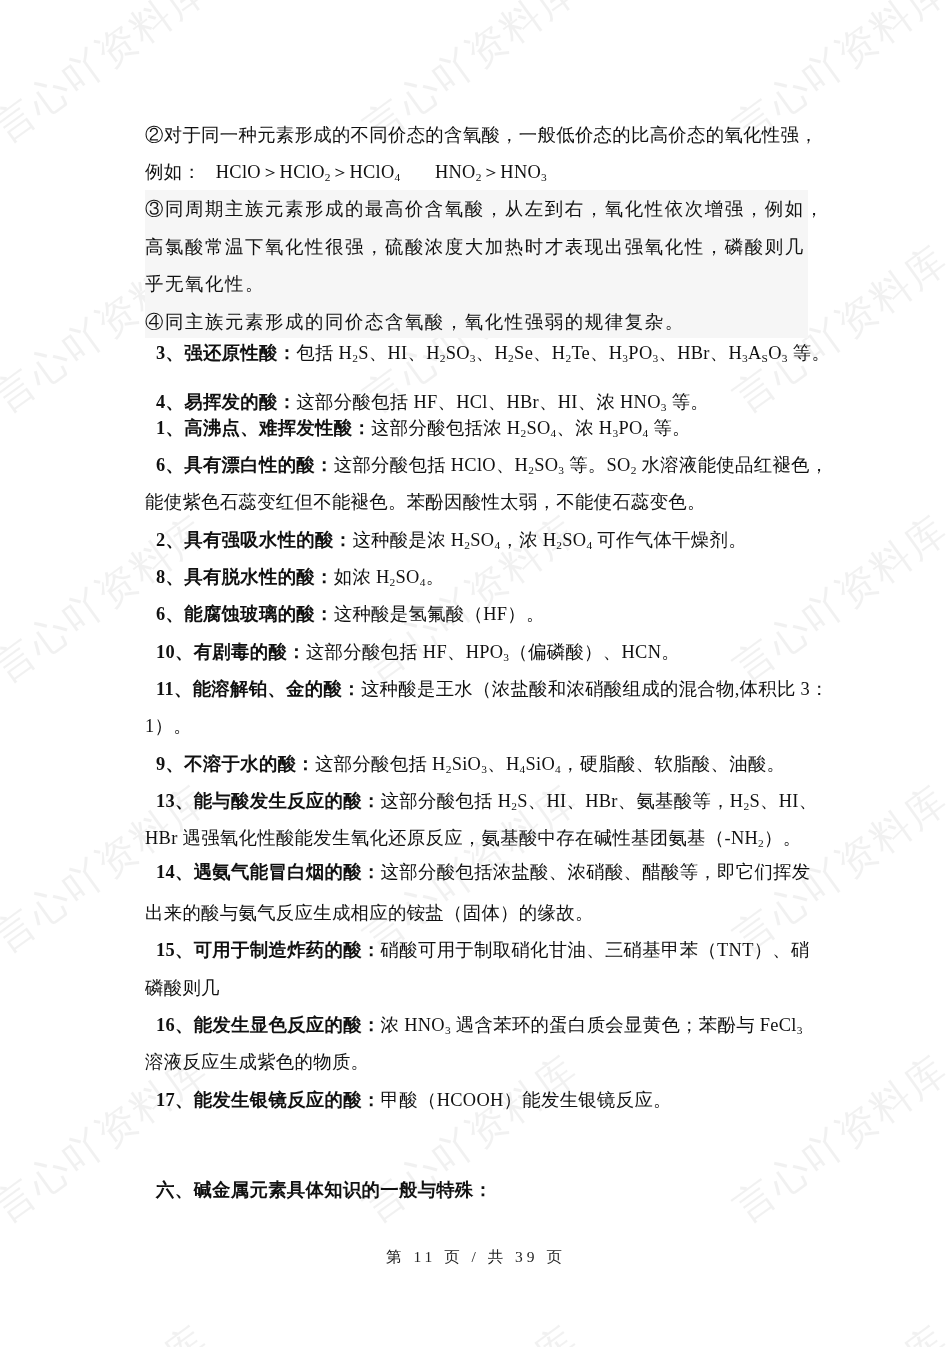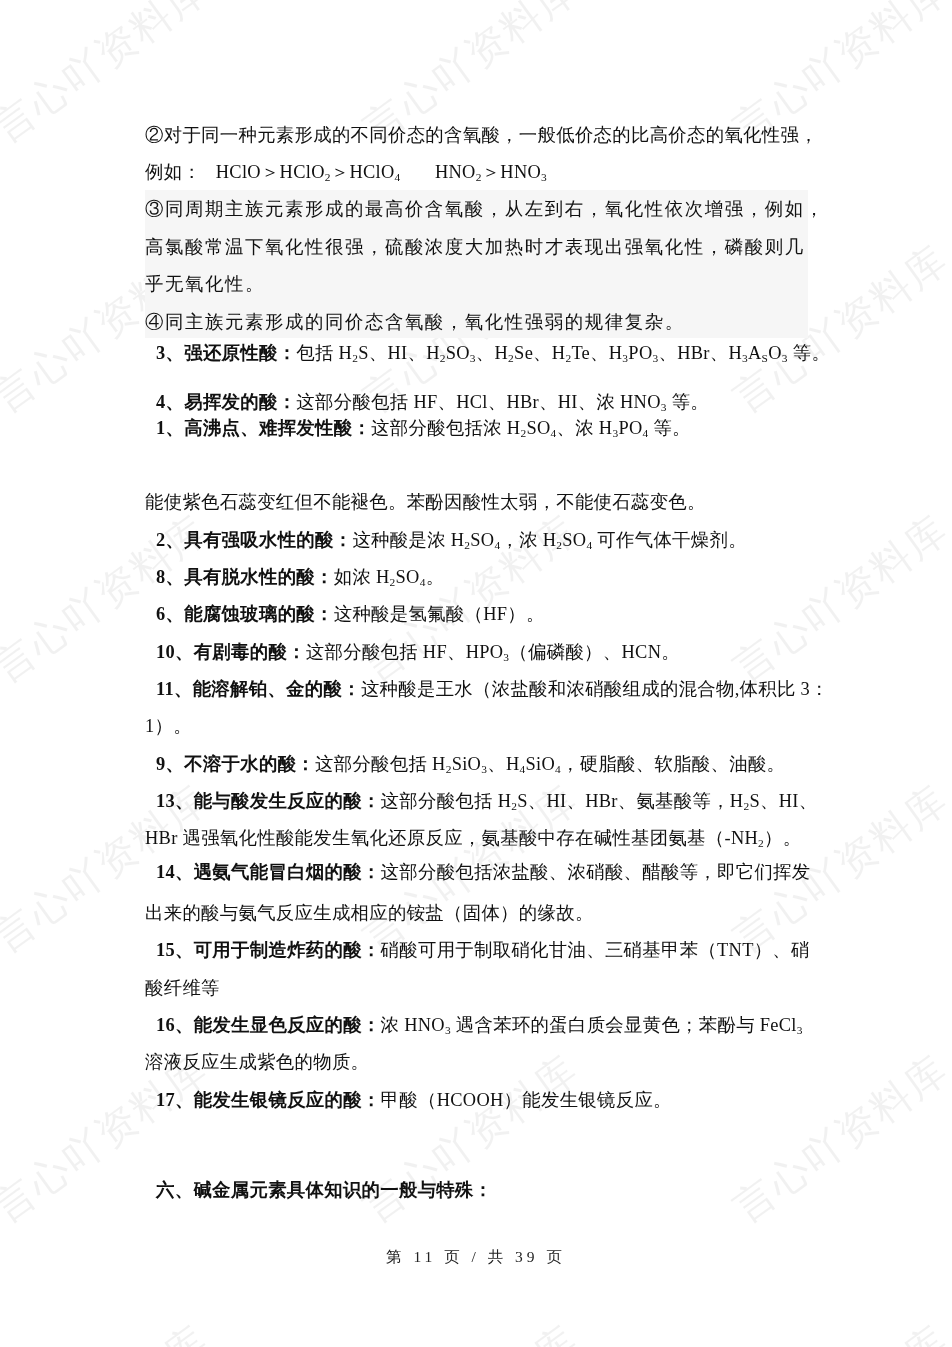--- a/index.html
+++ b/index.html
@@ -63,20 +63,21 @@
   <div class="line spaced" style="top:272px">乎无氧化性。</div>
 
   <div class="line spaced" style="top:310px">④同主族元素形成的同价态含氧酸，氧化性强弱的规律复杂。</div>
 
   <div class="line" style="top:341px"><b>3、强还原性酸：</b><span>包括 H<sub>2</sub>S、HI、H<sub>2</sub>SO<sub>3</sub>、H<sub>2</sub>Se、H<sub>2</sub>Te、H<sub>3</sub>PO<sub>3</sub>、HBr、H<sub>3</sub>A<sub>S</sub>O<sub>3</sub> 等。</span></div>
 
   <div class="line" style="top:390px"><b>4、易挥发的酸：</b><span>这部分酸包括 HF、HCl、HBr、HI、浓 HNO<sub>3</sub> 等。</span></div>
 
   <div class="line" style="top:416px"><b>1、高沸点、难挥发性酸：</b><span>这部分酸包括浓 H<sub>2</sub>SO<sub>4</sub>、浓 H<sub>3</sub>PO<sub>4</sub> 等。</span></div>
 
+  <div class="line" style="top:453px"><b>6、具有漂白性的酸：</b><span>这部分酸包括 HClO、H<sub>2</sub>SO<sub>3</sub> 等。SO<sub>2</sub> 水溶液能使品红褪色，</span></div>
   <div class="line" style="top:490px">能使紫色石蕊变红但不能褪色。苯酚因酸性太弱，不能使石蕊变色。</div>
 
   <div class="line" style="top:528px"><b>2、具有强吸水性的酸：</b><span>这种酸是浓 H<sub>2</sub>SO<sub>4</sub>，浓 H<sub>2</sub>SO<sub>4</sub> 可作气体干燥剂。</span></div>
 
   <div class="line" style="top:565px"><b>8、具有脱水性的酸：</b><span>如浓 H<sub>2</sub>SO<sub>4</sub>。</span></div>
 
   <div class="line" style="top:602px"><b>6、能腐蚀玻璃的酸：</b><span>这种酸是氢氟酸（HF）。</span></div>
 
   <div class="line" style="top:640px"><b>10、有剧毒的酸：</b><span>这部分酸包括 HF、HPO<sub>3</sub>（偏磷酸）、HCN。</span></div>
 
@@ -85,21 +86,21 @@
 
   <div class="line" style="top:752px"><b>9、不溶于水的酸：</b><span>这部分酸包括 H<sub>2</sub>SiO<sub>3</sub>、H<sub>4</sub>SiO<sub>4</sub>，硬脂酸、软脂酸、油酸。</span></div>
 
   <div class="line" style="top:789px"><b>13、能与酸发生反应的酸：</b><span>这部分酸包括 H<sub>2</sub>S、HI、HBr、氨基酸等，H<sub>2</sub>S、HI、</span></div>
   <div class="line" style="top:826px">HBr 遇强氧化性酸能发生氧化还原反应，氨基酸中存在碱性基团氨基（-NH<sub>2</sub>）。</div>
 
   <div class="line" style="top:860px"><b>14、遇氨气能冒白烟的酸：</b><span>这部分酸包括浓盐酸、浓硝酸、醋酸等，即它们挥发</span></div>
   <div class="line" style="top:901px">出来的酸与氨气反应生成相应的铵盐（固体）的缘故。</div>
 
   <div class="line" style="top:938px"><b>15、可用于制造炸药的酸：</b><span>硝酸可用于制取硝化甘油、三硝基甲苯（TNT）、硝</span></div>
-  <div class="line" style="top:976px">酸纤维等</div>
+  <div class="line" style="top:976px">磷酸则几</div>
 
   <div class="line" style="top:1013px"><b>16、能发生显色反应的酸：</b><span>浓 HNO<sub>3</sub> 遇含苯环的蛋白质会显黄色；苯酚与 FeCl<sub>3</sub></span></div>
   <div class="line" style="top:1050px">溶液反应生成紫色的物质。</div>
 
   <div class="line" style="top:1088px"><b>17、能发生银镜反应的酸：</b><span>甲酸（HCOOH）能发生银镜反应。</span></div>
 
   <div class="line" style="top:1178px"><b>六、碱金属元素具体知识的一般与特殊：</b></div>
 
   <div class="footer">第 11 页 / 共 39 页</div>
 </div>

